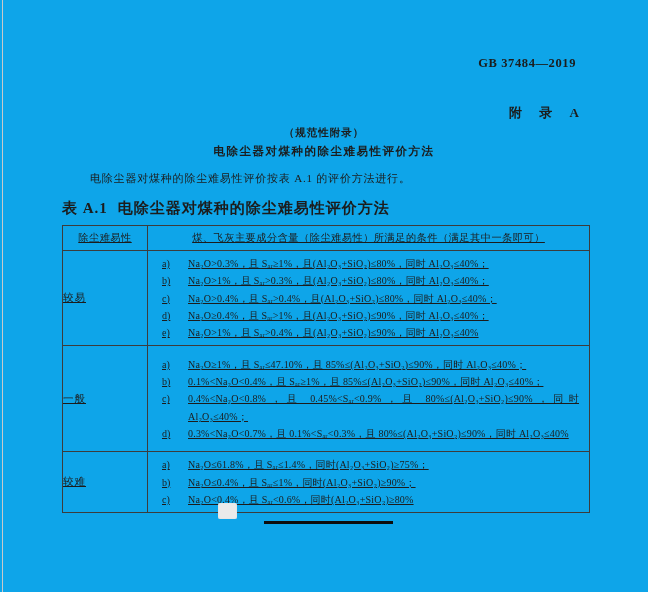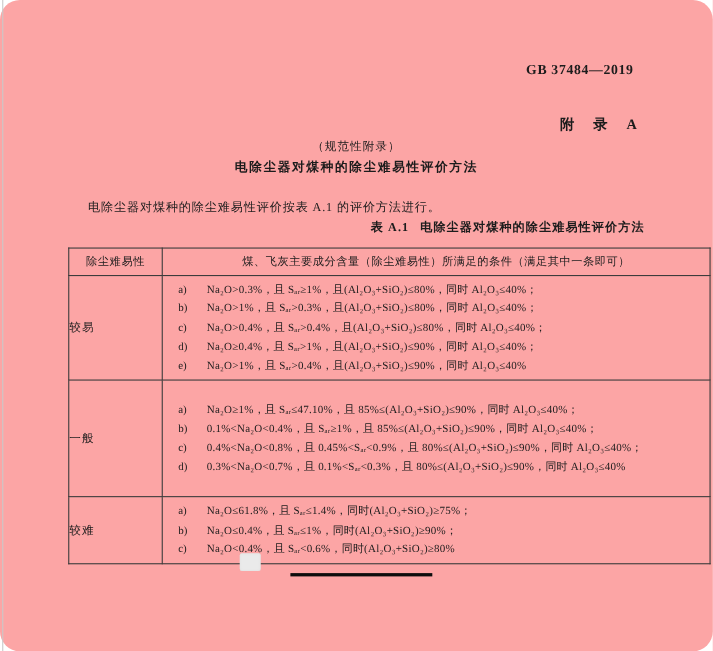--- a/index.html
+++ b/index.html
@@ -4,59 +4,60 @@
 <style>
   * { margin: 0; padding: 0; box-sizing: border-box; }
   html, body { width: 648px; height: 592px; }
   body {
     background: #ffffff;
     font-family: "Liberation Serif", "DejaVu Serif", "DejaVu Sans", serif;
     color: #1c1c1c;
     position: relative;
     overflow: hidden;
   }
-  .page { position: absolute; inset: 0; background: #fca5a5; border-radius: 18px; }
+  .page { position: absolute; inset: 0; background: #0ea5e9; }
   .scan-edge {
     position: absolute; left: 2px; top: 0; width: 1px; height: 592px;
     background: #c9c9c9;
   }
   .std-code {
     position: absolute; top: 56px; right: 72px;
     font-size: 12.5px; font-weight: bold; letter-spacing: 0.6px;
     white-space: pre;
   }
   .appendix-title {
     position: absolute; top: 104px; left: 62px; width: 524px;
     text-align: right; font-size: 13px; font-weight: bold;
     letter-spacing: 7px; white-space: pre;
   }
   .appendix-subtitle {
     position: absolute; top: 126px; left: 62px; width: 524px;
-    text-align: center; font-size: 10.5px; font-weight: normal;
+    text-align: center; font-size: 10.5px; font-weight: bold;
     letter-spacing: 1px;
   }
   .appendix-heading {
     position: absolute; top: 144px; left: 62px; width: 524px;
     text-align: center; font-size: 11.5px; font-weight: bold;
     letter-spacing: 1.5px;
   }
   .intro {
-    position: absolute; top: 171px; left: 52px; width: 524px;
-    font-size: 11px; text-indent: 28px; letter-spacing: 0.8px; margin-top: 10px;
+    position: absolute; top: 171px; left: 62px; width: 524px;
+    font-size: 11px; text-indent: 28px; letter-spacing: 0.8px;
   }
   .tbl-caption {
     position: absolute; top: 199px; left: 62px; width: 524px;
-    text-align: right; font-size: 11px; font-weight: bold;
+    text-align: left; font-size: 15px; font-weight: bold;
     letter-spacing: 1px;
   }
   .tbl-caption .cap-label { margin-right: 10px; }
   table.eval {
-    position: absolute; left: 62px; top: 225px; width: 584px;
+    position: absolute; left: 62px; top: 225px; width: 528px;
     border-collapse: collapse; table-layout: fixed;
     font-size: 10px;
+    text-decoration: underline;
   }
   table.eval th, table.eval td {
     border: 1px solid #3c3c3c;
   }
   table.eval { border: 1.5px solid #333; }
   th.col-cat { width: 85px; }
   th { font-weight: normal; font-size: 10.2px; height: 25px; text-align: center; letter-spacing: 0.5px; }
   td.cat { text-align: left; vertical-align: middle; font-size: 10.5px; letter-spacing: 1px; }
   td.conds { vertical-align: middle; padding: 4px 10px 4px 14px; }
   tr.group-row-0 { height: 87px; }

